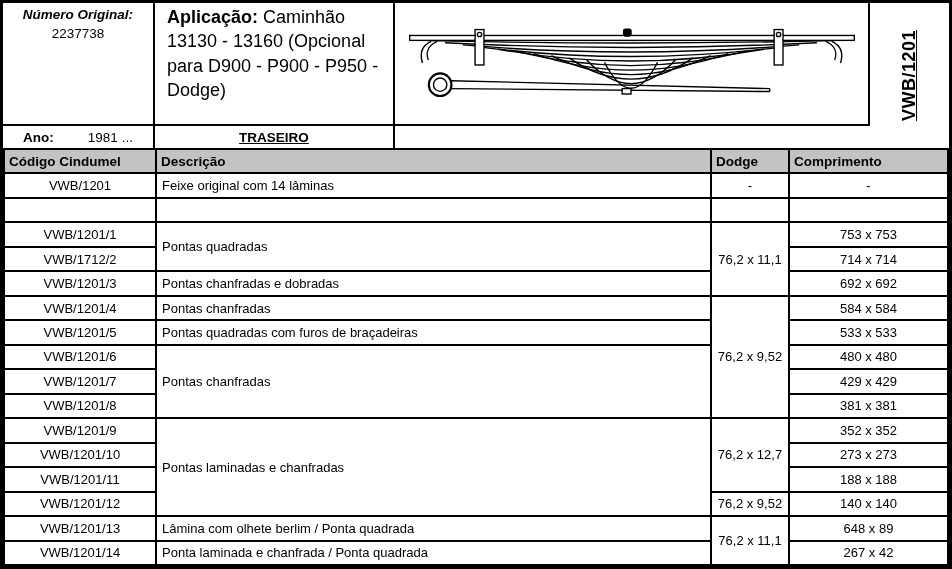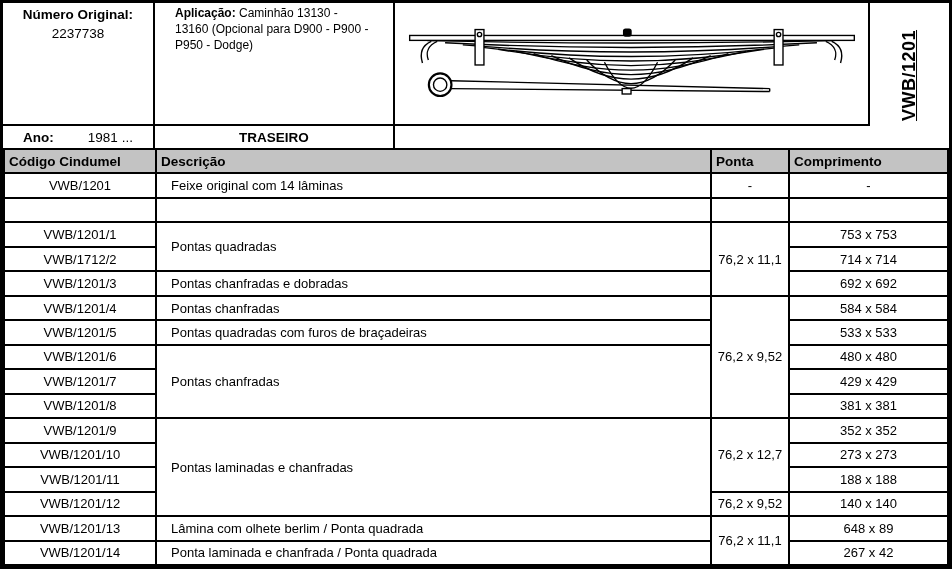--- a/index.html
+++ b/index.html
@@ -19,22 +19,22 @@
   
   .top {
     flex: 0 0 145px;
     display: grid;
     grid-template-columns: 152px 240px 1fr 79px;
     grid-template-rows: 123px 22px;
   }
   .cell { border-right: 2px solid #000; overflow: hidden; }
   .row1 { border-bottom: 2px solid #000; }
   .num-cell { text-align: center; padding-top: 3px; font-size: 13.5px; line-height: 1.4; }
-  .num-cell .lbl { font-weight: bold; display: block; }
-  .apl-cell { padding: 2px 20px; font-size: 12px; line-height: 1.35; }
+  .num-cell .lbl { font-weight: bold; display: block; font-style: italic; }
+  .apl-cell { padding: 2px 12px; font-size: 18px; line-height: 1.35; }
   .apl-cell .lbl { font-weight: bold; }
   .draw-cell { position: relative; }
   .draw-cell svg { display: block; width: 100%; height: 100%; }
   .vwb-cell {
     grid-column: 4; grid-row: 1 / 3;
     border-right: none;
     display: flex; align-items: center; justify-content: center;
   }
   .vwb-cell span {
     transform: rotate(-90deg);
@@ -43,21 +43,21 @@
     font-size: 18px;
     text-decoration: underline;
     letter-spacing: 0.5px;
   }
   .ano-cell, .pos-cell {
     display: flex; align-items: center; justify-content: center;
     font-size: 13.5px;
     gap: 34px;
   }
   .ano-cell .lbl { font-weight: bold; }
-  .pos-cell { font-weight: bold; }
+  .pos-cell { font-weight: bold; text-decoration: underline; }
   .specs {
     grid-column: 3; grid-row: 2;
     display: grid;
     grid-template-columns: 157px 148px 1fr;
   }
   .spec {
     border-right: 2px solid #c4b5fd;
     display: flex; align-items: center; justify-content: center;
     font-size: 13.5px; white-space: nowrap; overflow: hidden; margin-top: 43px;
   }
@@ -78,21 +78,21 @@
     white-space: nowrap;
     background: #fff;
   }
   .tbl th {
     background: #c3c3c3;
     font-weight: bold;
     font-size: 13.5px;
     text-align: left;
   }
   .tbl td.c { text-align: center; }
-  .tbl td.desc { text-align: left; padding-left: 14px; }
+  .tbl td.desc { text-align: left; padding-left: 5px; }
 </style>
 </head>
 <body>
 
 <div class="page">
 
   <div class="top">
 
     <div class="cell row1 num-cell">
       <span class="lbl">Número Original:</span>
@@ -166,21 +166,21 @@
     <colgroup>
         <col style="width:152px">
         <col>
         <col style="width:78px">
         <col style="width:159px">
       </colgroup>
     <tbody>
         <tr>
       <th>Código Cindumel</th>
       <th>Descrição</th>
-      <th>Ponta</th>
+      <th>Dodge</th>
       <th>Comprimento</th>
     </tr>
     <tr>
       <td class="c">VWB/1201</td>
       <td class="desc">Feixe original com 14 lâminas</td>
       <td class="c">-</td>
       <td class="c">-</td>
     </tr>
     <tr>
       <td class="c"></td>

